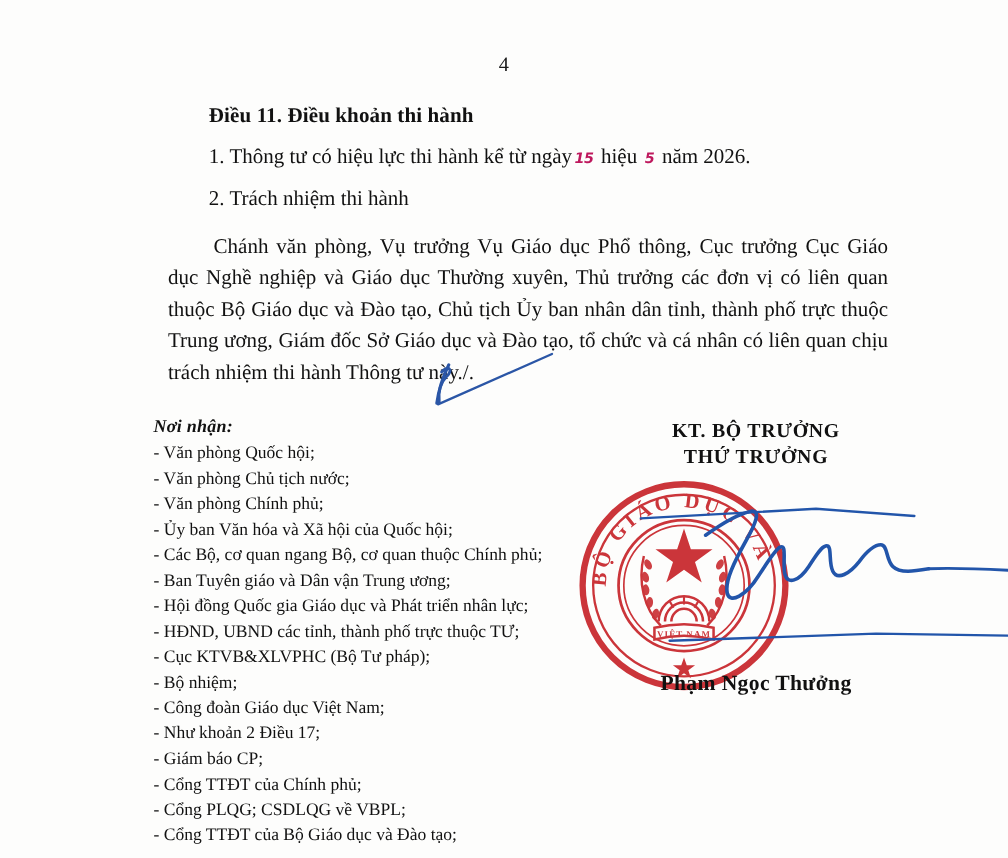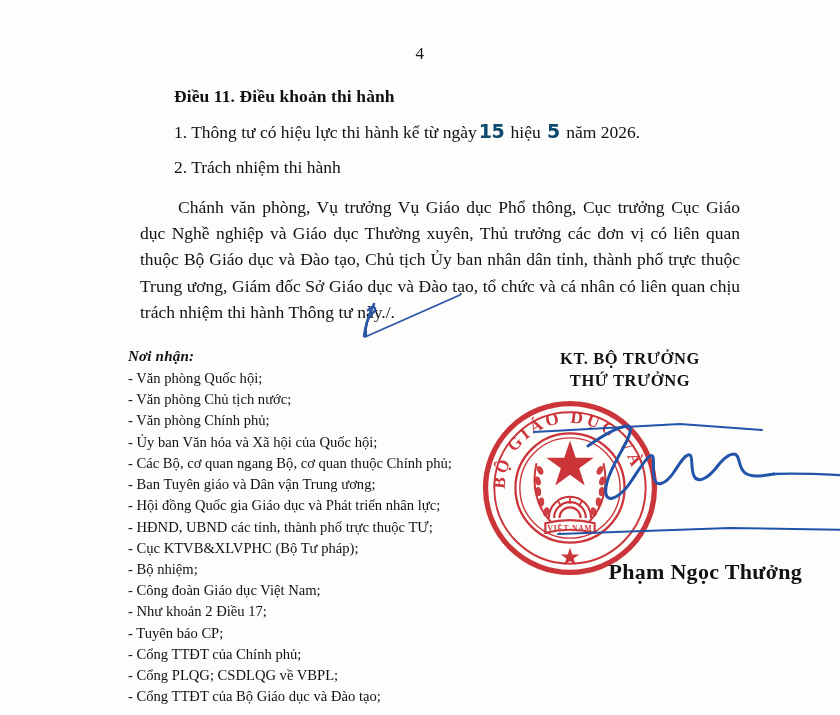--- a/index.html
+++ b/index.html
@@ -43,23 +43,24 @@
     letter-spacing: 0.1px;
   }
   .clause {
     font-size: 17.5px;
     margin: 0 0 10px 34px;
     line-height: 1.42;
     position: relative;
   }
   .clause .hand {
     font-family: "DejaVu Sans", sans-serif;
-    color: #0c4a6e;
-    font-weight: bold;
-    font-size: 19px;
+    color: #be185d;
+    font-weight: bold;
+    font-style: italic;
+    font-size: 12px;
     padding: 0 2px;
     letter-spacing: -0.5px;
   }
   .para {
     font-size: 17.5px;
     line-height: 1.50;
     text-align: justify;
     text-indent: 38px;
     margin: 14px 0 0 0;
     hyphens: none;
@@ -117,26 +118,26 @@
     text-align: center;
   }
   .sig-line-1, .sig-line-2 {
     font-weight: bold;
     font-size: 16.5px;
     letter-spacing: 0.6px;
     line-height: 1.35;
   }
   .sig-name {
     position: absolute;
-    left: 12px;
+    left: 0;
     top: 211px;
     width: 320px;
-    text-align: right;
-    font-weight: bold;
-    font-size: 22px;
+    text-align: center;
+    font-weight: bold;
+    font-size: 18px;
     letter-spacing: 0.3px;
   }
 
   
   .seal {
     position: absolute;
     left: 12px;
     top: 52px;
     width: 176px;
     height: 176px;
@@ -188,21 +189,21 @@
         <li>- Văn phòng Chính phủ;</li>
         <li>- Ủy ban Văn hóa và Xã hội của Quốc hội;</li>
         <li>- Các Bộ, cơ quan ngang Bộ, cơ quan thuộc Chính phủ;</li>
         <li>- Ban Tuyên giáo và Dân vận Trung ương;</li>
         <li>- Hội đồng Quốc gia Giáo dục và Phát triển nhân lực;</li>
         <li>- HĐND, UBND các tỉnh, thành phố trực thuộc TƯ;</li>
         <li>- Cục KTVB&amp;XLVPHC (Bộ Tư pháp);</li>
         <li>- Bộ nhiệm;</li>
         <li>- Công đoàn Giáo dục Việt Nam;</li>
         <li>- Như khoản 2 Điều 17;</li>
-        <li>- Tuyên báo CP;</li>
+        <li>- Giám báo CP;</li>
         <li>- Cổng TTĐT của Chính phủ;</li>
         <li>- Cổng PLQG; CSDLQG về VBPL;</li>
         <li>- Cổng TTĐT của Bộ Giáo dục và Đào tạo;</li>
 
       </ul>
     </div>
 
     <div class="signature">
       <div class="sig-line-1">KT. BỘ TRƯỞNG</div>
       <div class="sig-line-2">THỨ TRƯỞNG</div>

